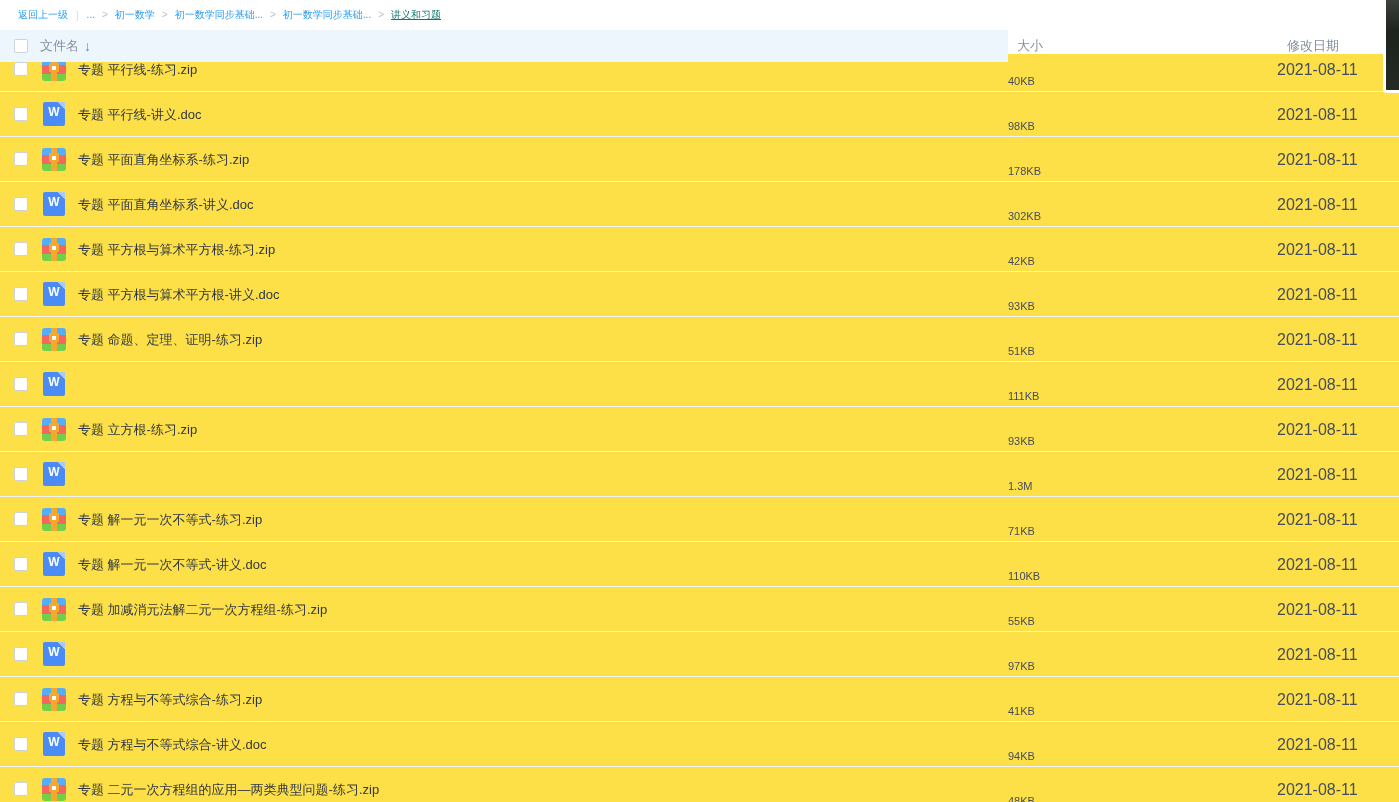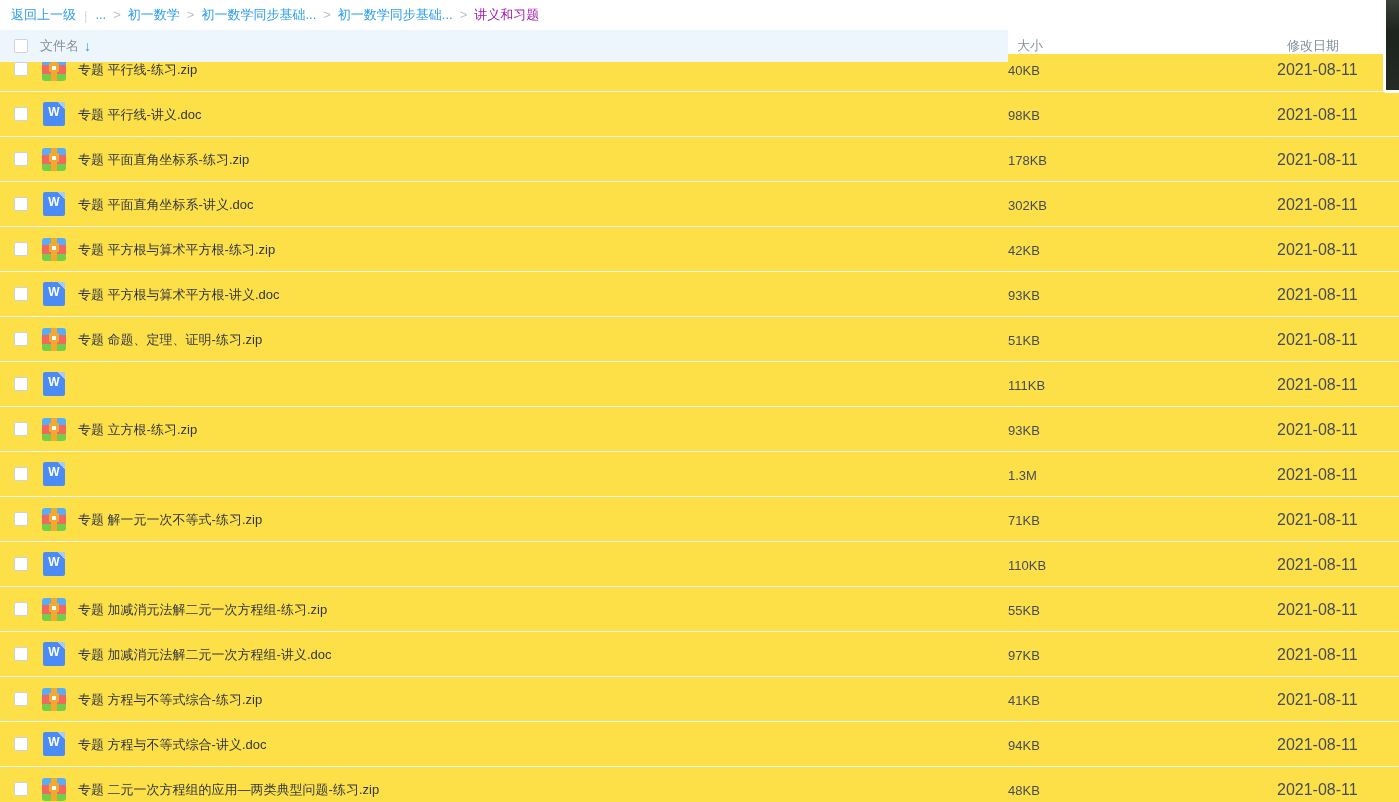--- a/index.html
+++ b/index.html
@@ -2,26 +2,26 @@
 <html><head>
 <meta charset="utf-8">
 <style>
   * { margin:0; padding:0; box-sizing:border-box; }
   html,body { width:1399px; height:802px; overflow:hidden; background:#ffffff;
     font-family:"Liberation Sans","DejaVu Sans",sans-serif; }
 
   
   .crumbbar { position:absolute; top:0; left:0; width:1399px; height:30px;
     background:#ffffff; z-index:6; display:flex; align-items:center;
-    padding-left:11px; font-size:13px; white-space:pre; }
+    padding-left:18px; font-size:10px; white-space:pre; }
   .crumb-back { color:#2b9df0; cursor:pointer; }
   .crumb-pipe { color:#d4dae2; margin:0 8px; }
   .crumb-link { color:#2b9df0; cursor:pointer; }
   .crumb-sep  { color:#b8c1cc; margin:0 7px; }
-  .crumb-current { color:#a21caf; }
+  .crumb-current { color:#0f766e;text-decoration:underline; }
 
   
   .list-header { position:absolute; top:30px; left:0; width:1399px; height:24px;
     background:#ffffff; z-index:5; }
   .list-header .name-cell-bg { position:absolute; left:0; top:0; width:1008px;
     height:32px; background:#eef6fd; }
   .hdr-label { position:absolute; top:0; height:32px; line-height:32px;
     font-size:13px; color:#858f9e; }
   .hdr-name { left:40px; }
   .hdr-size { left:1017px; }
@@ -33,22 +33,22 @@
   .hdr-check { left:14px; top:9px; }
 
   
   .file-list { position:absolute; top:47px; left:0; width:1399px; z-index:1; }
   .file-row { position:relative; width:1399px; height:45px;
     border-bottom:1px solid #f0f3f8; background:#fde047; }
   .row-check { left:14px; top:15px; }
   .file-name { position:absolute; left:78px; top:0; height:45px; line-height:45px;
     font-size:13px; color:#313844; cursor:pointer; max-width:880px;
     overflow:hidden; white-space:nowrap; }
-  .file-size { position:absolute; left:1008px; top:1px; height:45px; line-height:45px;
-    font-size:13px; color:#454d5c; }
+  .file-size { position:absolute; left:1008px; top:12px; height:45px; line-height:45px;
+    font-size:11px; color:#454d5c; }
   .file-date { position:absolute; left:1277px; top:0; height:45px; line-height:45px;
     font-size:16px; color:#454d5c; }
 
   
   .file-icon { position:absolute; left:42px; top:11px; width:24px; height:23px; }
   
   .icon-zip { border-radius:3px; overflow:hidden; position:absolute; }
   .icon-zip .stripe-top { position:absolute; left:0; top:0; width:100%; height:31%; background:#56aef9; }
   .icon-zip .stripe-mid { position:absolute; left:0; top:31%; width:100%; height:37%; background:#f2685f; }
   .icon-zip .stripe-bot { position:absolute; left:0; top:68%; width:100%; height:32%; background:#72cf49; }
@@ -253,20 +253,21 @@
   </div>
 
   <div class="file-row">
     <div class="checkbox row-check"></div>
 
   <span class="icon-doc">
     <span class="fold"></span>
         <span class="letter">W</span>
   </span>
 
+    <span class="file-name">专题 解一元一次不等式-讲义.doc</span>
     <span class="file-size">110KB</span>
     <span class="file-date">2021-08-11 11:21</span>
   </div>
 
   <div class="file-row">
     <div class="checkbox row-check"></div>
 
   <span class="file-icon icon-zip">
     <span class="stripe-top"></span>
         <span class="stripe-mid"></span>
@@ -281,21 +282,20 @@
   </div>
 
   <div class="file-row">
     <div class="checkbox row-check"></div>
 
   <span class="icon-doc">
     <span class="fold"></span>
         <span class="letter">W</span>
   </span>
 
-    <span class="file-name">专题 加减消元法解二元一次方程组-讲义.doc</span>
     <span class="file-size">97KB</span>
     <span class="file-date">2021-08-11 11:21</span>
   </div>
 
   <div class="file-row">
     <div class="checkbox row-check"></div>
 
   <span class="file-icon icon-zip">
     <span class="stripe-top"></span>
         <span class="stripe-mid"></span>

